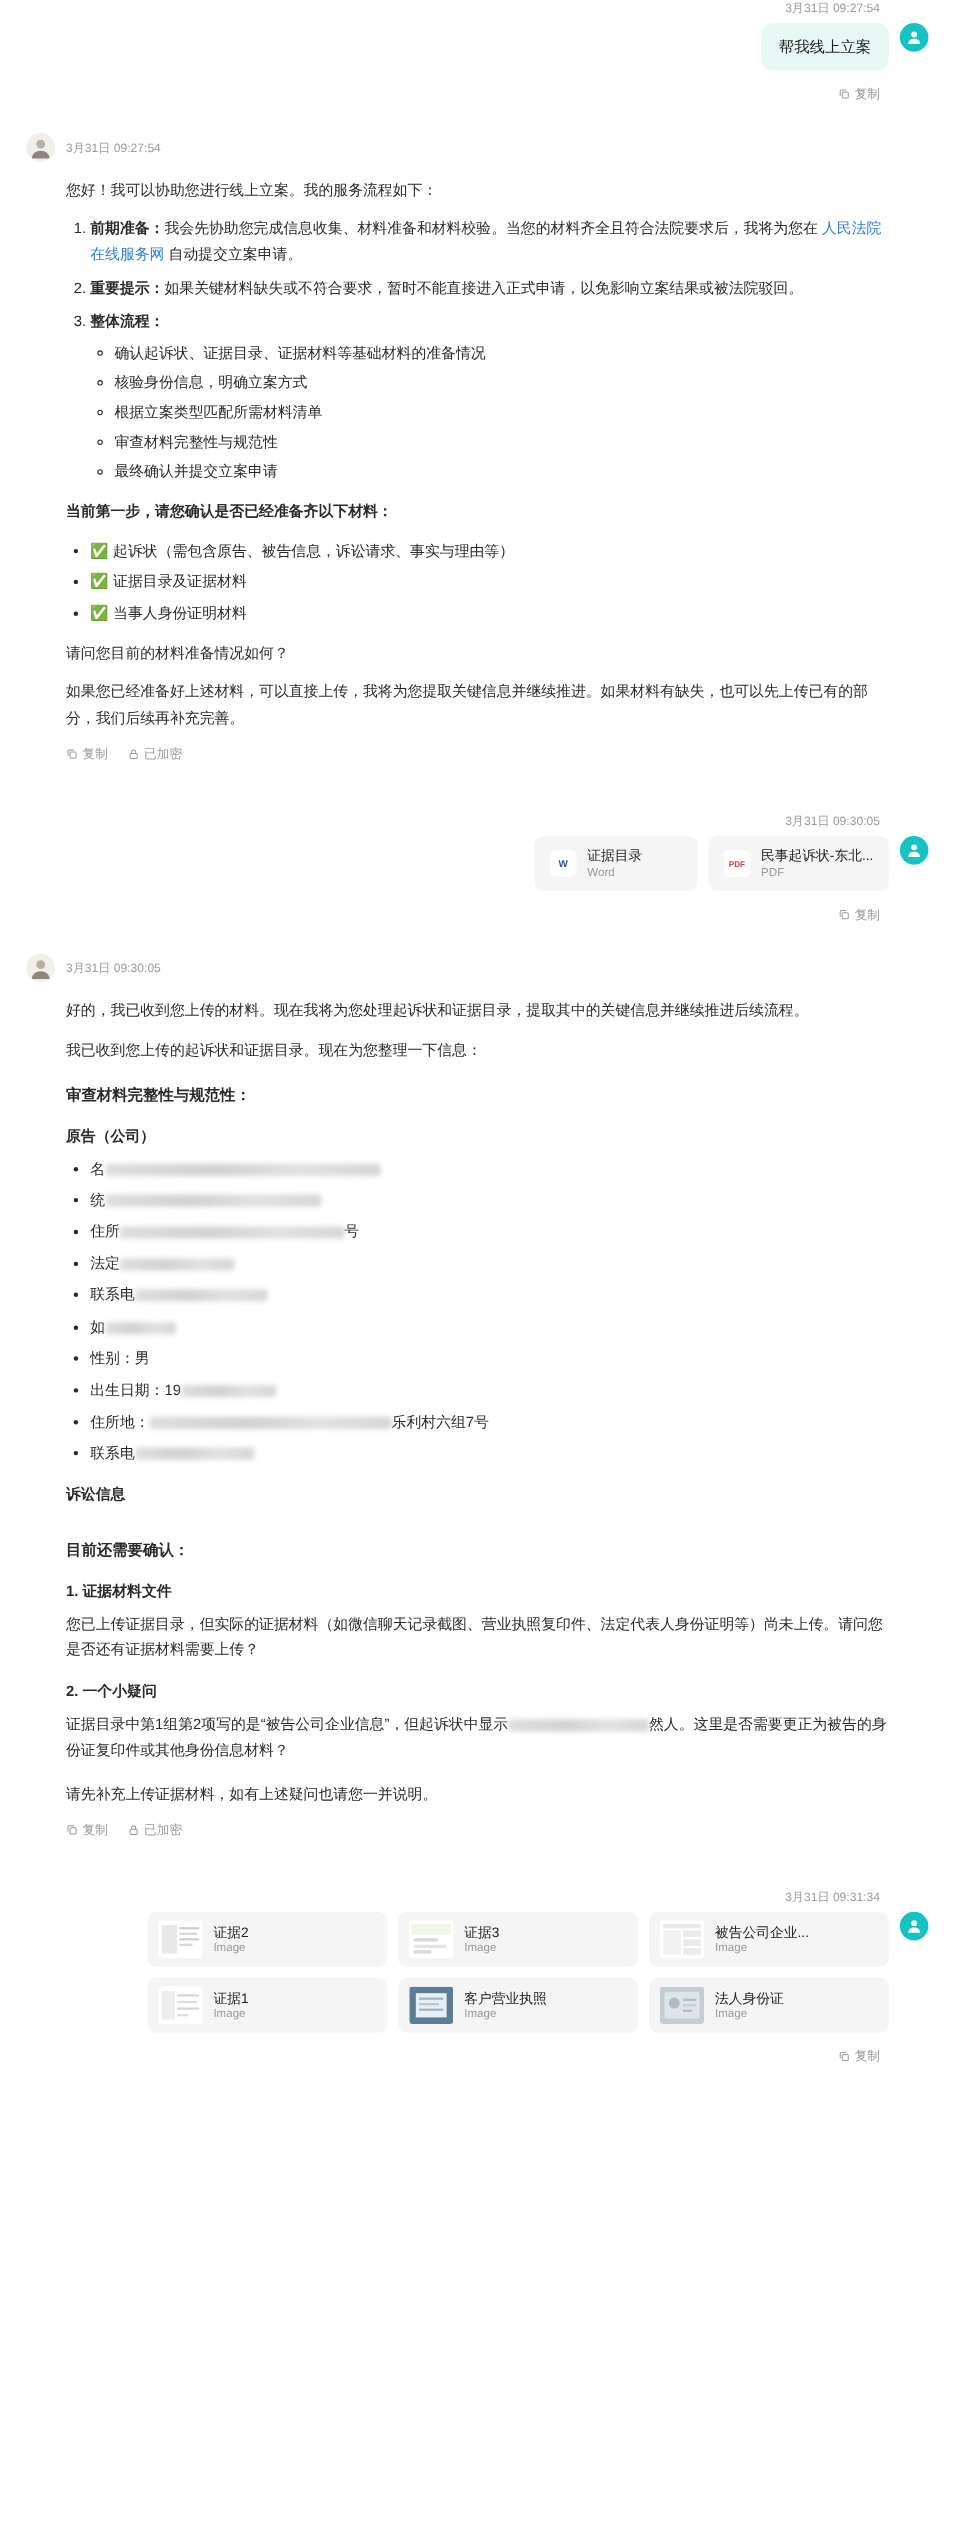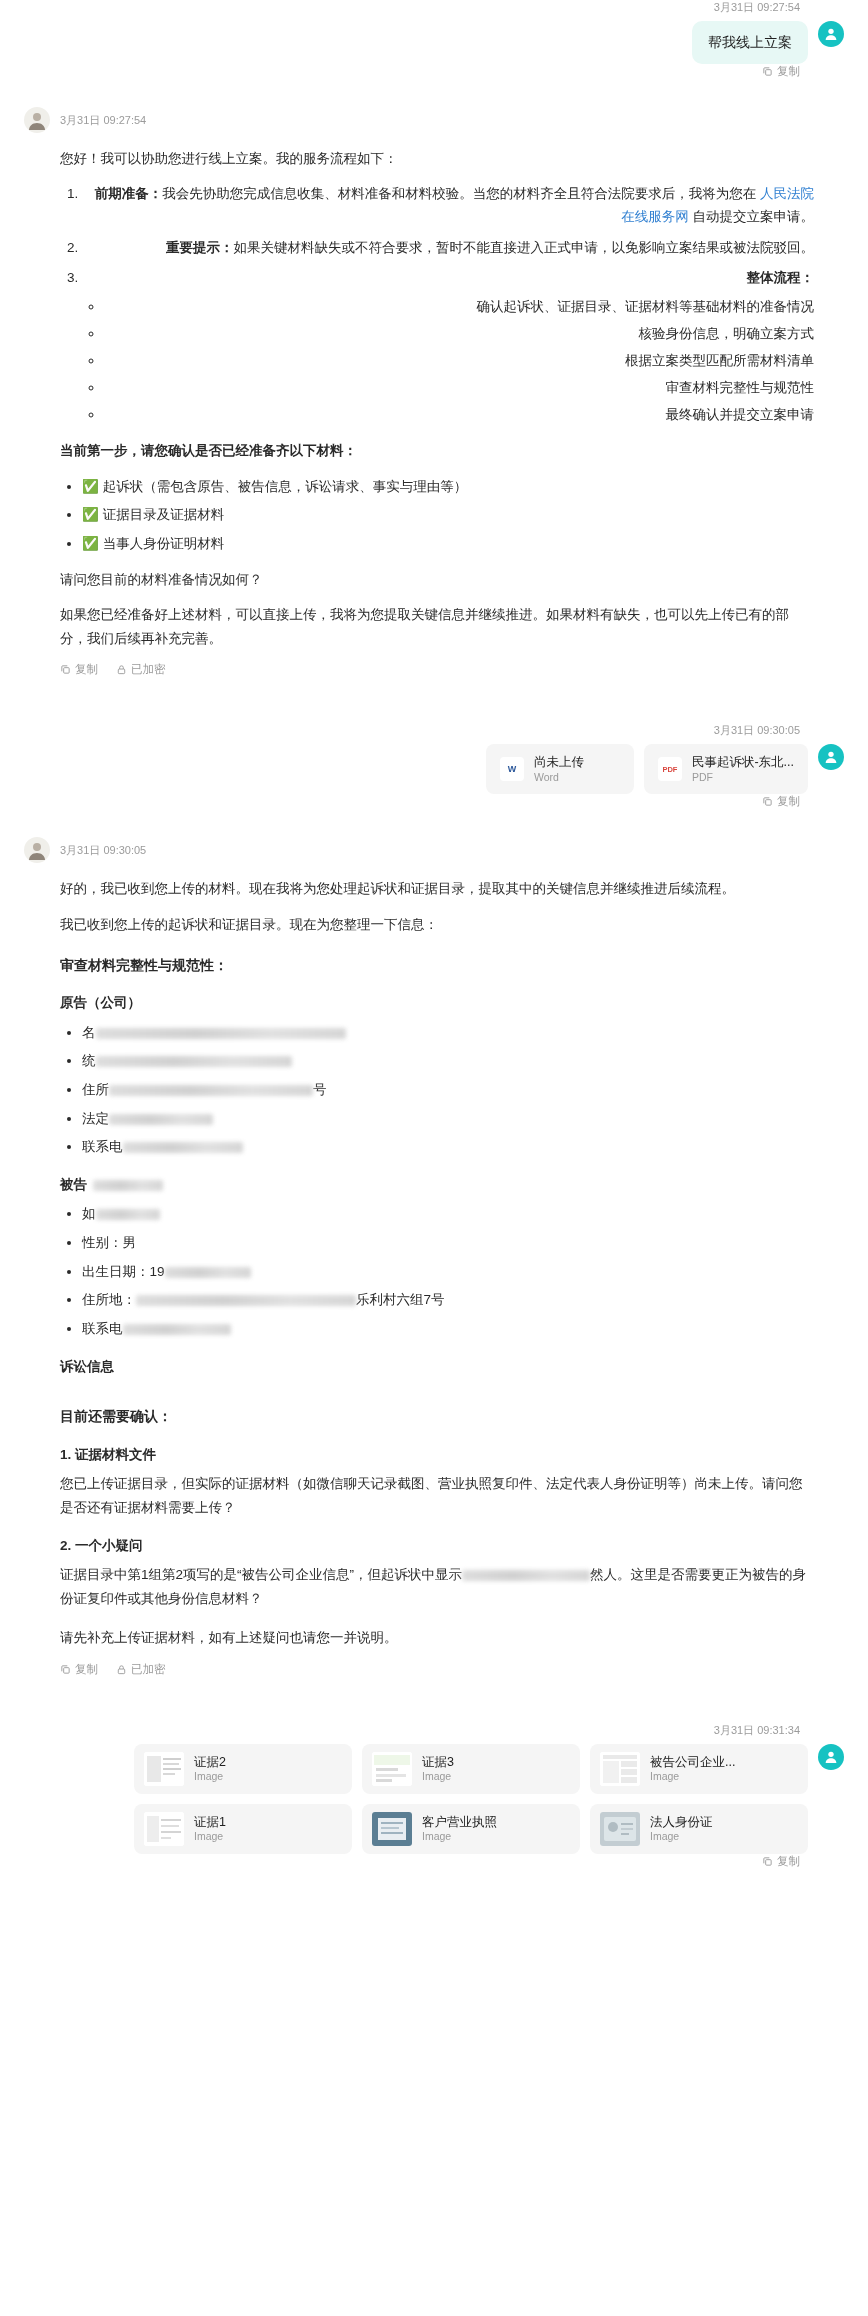--- a/index.html
+++ b/index.html
@@ -79,21 +79,20 @@
   .bot-body p { margin: 12px 0; }
   .bot-body .lead { margin-top: 14px; }
 
   ol.steps {
     margin: 10px 0 10px 0;
     padding-left: 22px;
   }
   ol.steps > li {
     margin: 8px 0;
     line-height: 1.7;
-    text-align: right;
   }
   ul.circ {
     list-style: circle;
     margin: 6px 0 6px 0;
     padding-left: 22px;
   }
   ul.circ > li { margin: 4px 0; }
   ul.disc {
     list-style: disc;
     margin: 6px 0;
@@ -123,21 +122,21 @@
     height: 11px;
     filter: blur(2.2px);
     opacity: .85;
   }
 
   
   .actions {
     display: flex;
     align-items: center;
     gap: 18px;
-    margin-top: 0;
+    margin-top: 14px;
     padding-left: 36px;
     font-size: 11.5px;
     color: #9a9a9a;
   }
   .actions.right {
     justify-content: flex-end;
     padding-left: 0;
     padding-right: 44px;
   }
   .act { display: inline-flex; align-items: center; gap: 4px; cursor: pointer; }
@@ -297,21 +296,21 @@
 
   <div class="msg-block">
     <div class="timestamp ts-right">3月31日 09:30:05</div>
     <div class="user-wrap" style="align-items:flex-start">
       <div class="files-row" style="padding-right:0">
         <div class="file-chip">
           <div class="file-badge badge-w">
               <span>W</span>
             </div>
           <div>
-            <div class="file-name">尚未上传</div>
+            <div class="file-name">证据目录</div>
             <div class="file-type">Word</div>
           </div>
         </div>
         <div class="file-chip">
           <div class="file-badge badge-pdf">
               <span>PDF</span>
             </div>
           <div>
             <div class="file-name">民事起诉状-东北...</div>
             <div class="file-type">PDF</div>
@@ -358,21 +357,20 @@
 
       <h5 class="sub"><span>原告（公司）</span></h5>
       <ul class="disc">
         <li><span>名</span><span class="red" style="width:250px"></span></li>
         <li><span>统</span><span class="red" style="width:196px"></span></li>
         <li><span>住所</span><span class="red" style="width:204px"></span><span>号</span></li>
         <li><span>法定</span><span class="red" style="width:104px"></span></li>
         <li><span>联系电</span><span class="red" style="width:120px"></span></li>
       </ul>
 
-      <h5 class="sub"><span>被告</span><span class="red" style="width:70px;margin-left:6px"></span></h5>
       <ul class="disc">
         <li><span>如</span><span class="red" style="width:64px"></span></li>
         <li><span>性别：男</span></li>
         <li><span>出生日期：19</span><span class="red" style="width:86px"></span></li>
         <li><span>住所地：</span><span class="red" style="width:220px"></span><span>乐利村六组7号</span></li>
         <li><span>联系电</span><span class="red" style="width:108px"></span></li>
       </ul>
 
       <h5 class="sub">诉讼信息</h5>
 

